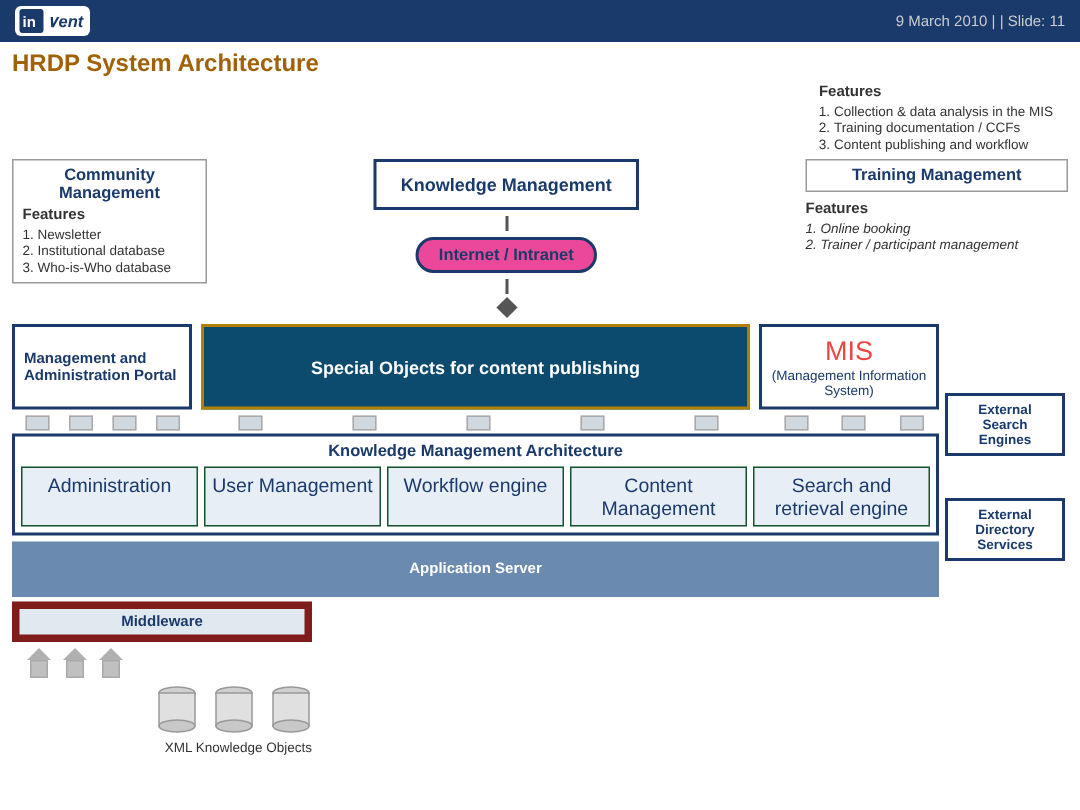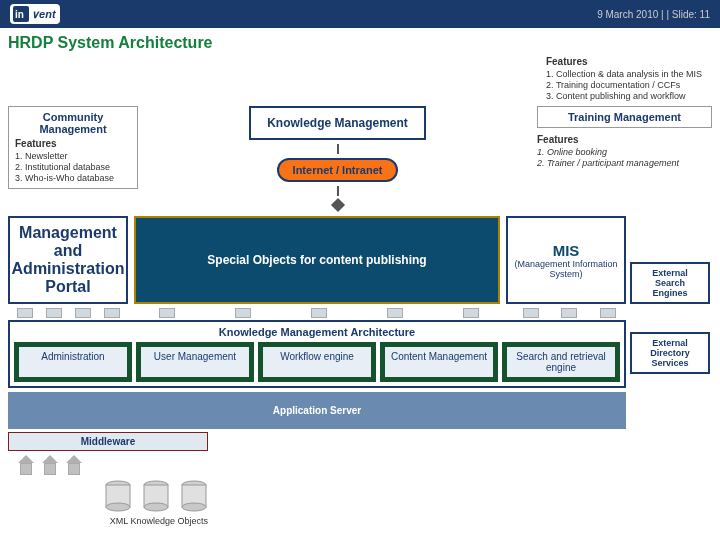--- a/index.html
+++ b/index.html
@@ -47,21 +47,21 @@
 
     
     .main {
       padding: 6px 8px;
       position: relative;
     }
 
     .page-title {
       font-size: 16px;
       font-weight: bold;
-      color: #15803d;
+      color: #a16207;
       margin-bottom: 4px;
     }
 
     
     .top-area {
       display: flex;
       gap: 8px;
       margin-bottom: 6px;
       align-items: flex-start;
     }
@@ -137,21 +137,21 @@
     }
 
     
     .internet-box {
       border: 2px solid #1a3a6b;
       border-radius: 12px;
       padding: 4px 14px;
       font-size: 11px;
       font-weight: bold;
       color: #1a3a6b;
-      background: #f97316;
+      background: #ec4899;
       position: relative;
     }
     .internet-connector {
       width: 2px;
       height: 10px;
       background: #555;
       margin: 0 auto;
     }
     .diamond {
       width: 10px;
@@ -165,23 +165,22 @@
     .middle-row {
       display: flex;
       gap: 6px;
       margin-bottom: 4px;
       align-items: stretch;
     }
 
     .map-portal {
       border: 2px solid #1a3a6b;
       padding: 6px;
-      text-align: center;
-      font-weight: bold;
-      font-size: 16px;
+      font-weight: bold;
+      font-size: 10px;
       color: #1a3a6b;
       width: 120px;
       flex-shrink: 0;
       display: flex;
       align-items: center;
       justify-content: center;
     }
 
     .special-objects-box {
       background: #0c4a6e;
@@ -203,23 +202,23 @@
       text-align: center;
       color: #1a3a6b;
       width: 120px;
       flex-shrink: 0;
       display: flex;
       flex-direction: column;
       align-items: center;
       justify-content: center;
     }
     .mis-title {
-      font-weight: bold;
-      font-size: 15px;
-      color: #0c4a6e;
+      font-weight: normal;
+      font-size: 18px;
+      color: #ef4444;
     }
     .mis-sub {
       font-size: 9px;
       color: #1a3a6b;
     }
 
     
     .km-arch {
       border: 2px solid #1a3a6b;
       padding: 4px;
@@ -231,43 +230,43 @@
       font-weight: bold;
       font-size: 11px;
       color: #1a3a6b;
       margin-bottom: 4px;
     }
     .km-components {
       display: flex;
       gap: 4px;
     }
     .km-component {
-      border: 5px solid #14532d;
+      border: 1px solid #14532d;
       background: #e8eef6;
       padding: 4px 3px;
       text-align: center;
-      font-size: 10px;
+      font-size: 13px;
       color: #1a3a6b;
       flex: 1;
     }
 
     
     .app-server {
       background: #6a8ab0;
       padding: 13px;
       text-align: center;
       font-size: 10px;
       font-weight: bold;
       color: white;
       margin-bottom: 3px;
     }
 
     
     .middleware-row {
-      border: 1px solid #7f1d1d;
+      border: 5px solid #7f1d1d;
       background: #e0e8f0;
       padding: 3px 6px;
       text-align: center;
       font-size: 10px;
       color: #1a3a6b;
       font-weight: bold;
       width: 200px;
       margin-bottom: 4px;
     }
 

